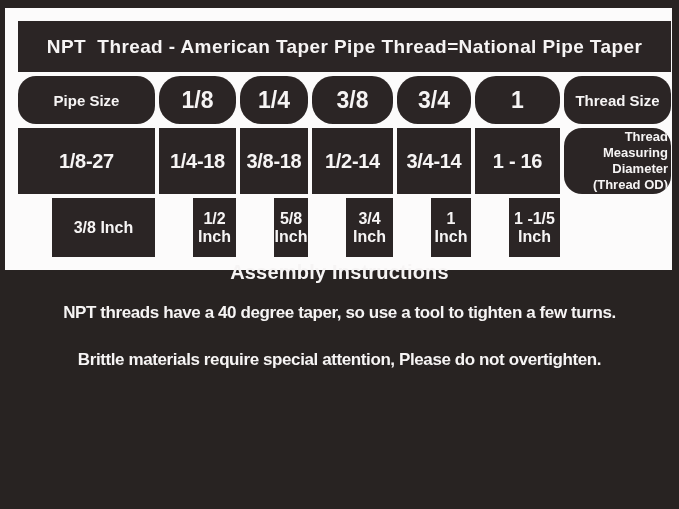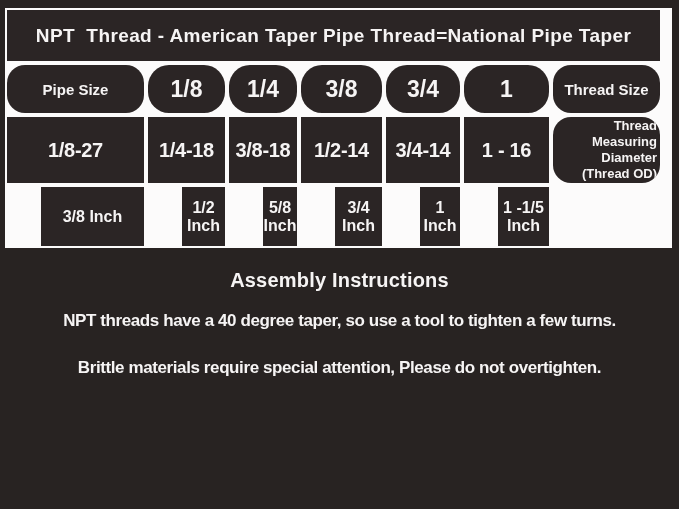--- a/index.html
+++ b/index.html
@@ -10,21 +10,21 @@
     font-family: "Liberation Sans", "DejaVu Sans", sans-serif;
   }
   .sheet { width: 679px; height: 509px; position: relative; }
 
   
   .panel {
     position: absolute;
     left: 5px; top: 8px;
     width: 667px;
     background: #fcfbfb;
-    padding: 2px;
+    padding: 13px;
     box-sizing: border-box;
     display: grid;
     grid-template-columns: 137px 77px 68px 81px 74px 85px 107px;
     grid-template-rows: 51px 48px 66px 59px;
     gap: 4px;
   }
   .cell {
     background: #2b2525;
     color: #f6f4f4;
     display: flex;
@@ -42,21 +42,21 @@
   }
   .rowlabel   { font-size: 15px; letter-spacing: 0; border-radius: 18px; }
   .rowlabel-sm{ font-size: 13px; line-height: 1.25; padding: 0 3px; text-align: right; }
   .r1v { font-size: 23px; border-radius: 21px; }
   .r2v { font-size: 20px; letter-spacing: -0.3px; }
   .r3v { font-size: 16px; margin-left: 34px; }
 
   
   .instructions {
     position: absolute;
-    left: 0; top: 252px;
+    left: 0; top: 244px;
     width: 679px;
     color: #f6f4f4;
     text-align: center;
   }
   .instr-heading {
     margin-top: 17px;
     font-size: 20px;
     font-weight: bold;
     letter-spacing: 0.2px;
   }

